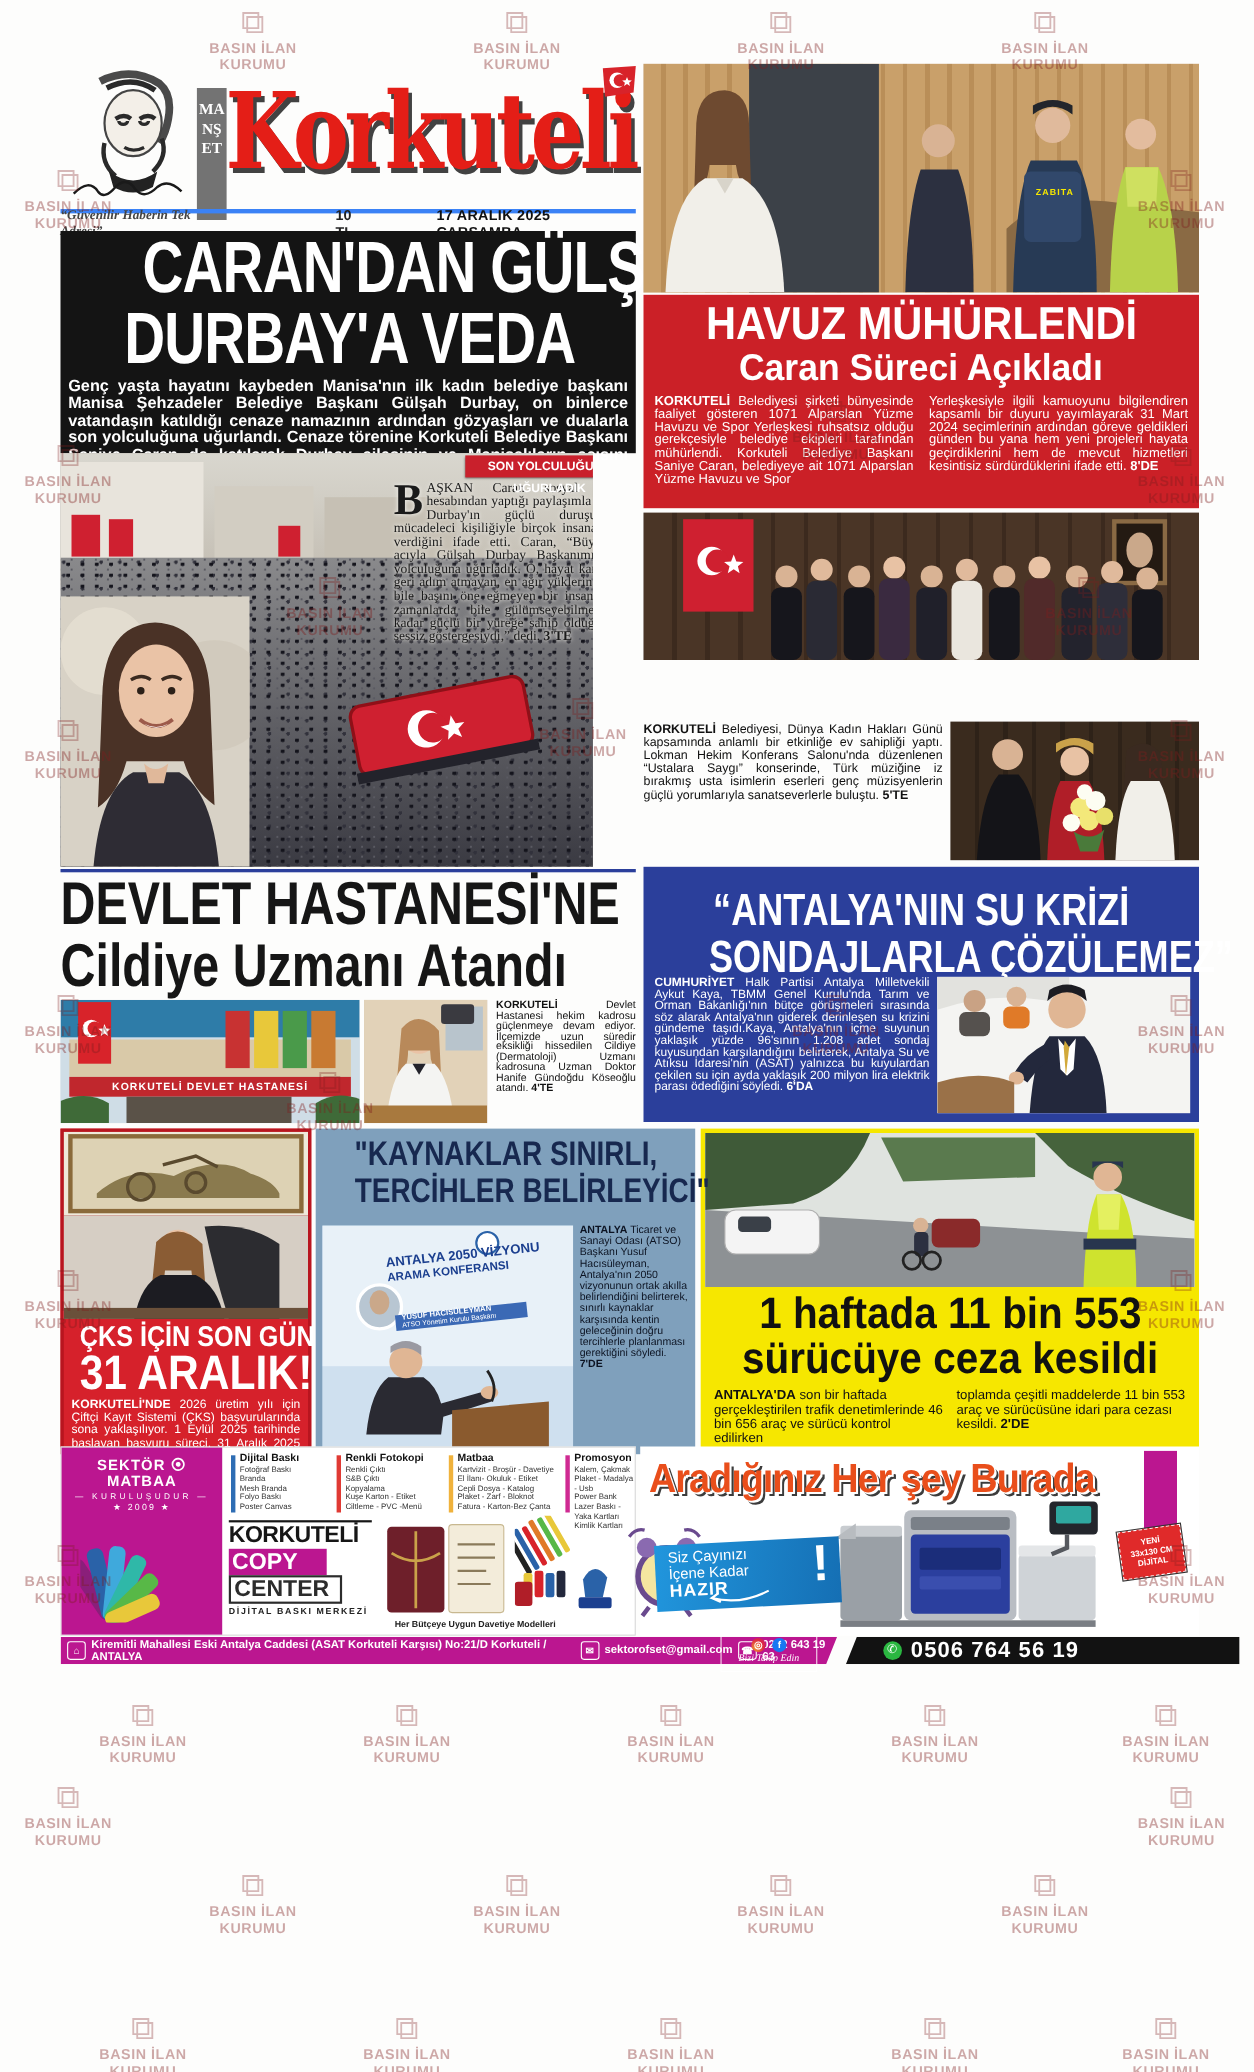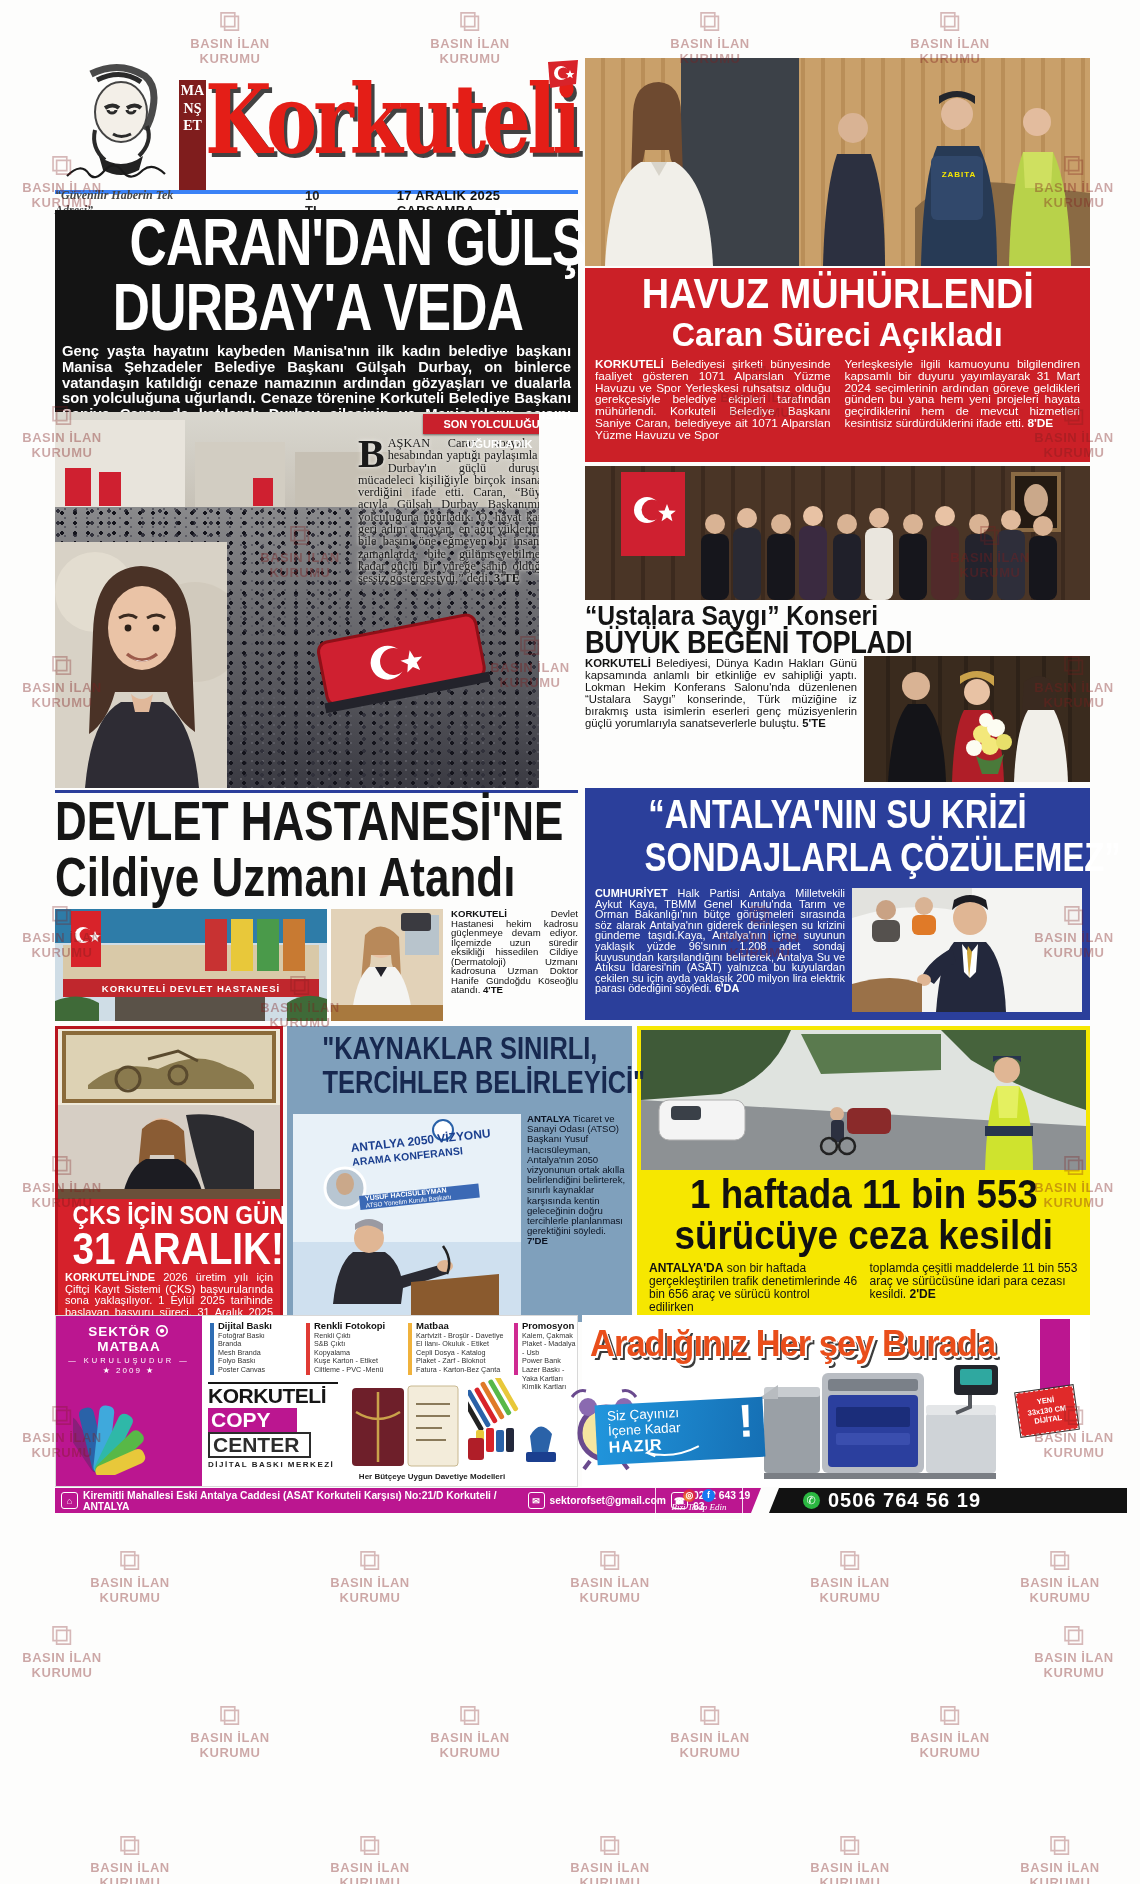--- a/index.html
+++ b/index.html
@@ -12,23 +12,23 @@
 
   
   .wm{position:absolute;z-index:60;width:120px;text-align:center;color:#7f1d1d;opacity:.38;
       font-size:13px;font-weight:bold;line-height:15px;white-space:pre-line;pointer-events:none;
       letter-spacing:.5px;}
   .wm::before{content:"⧉";display:block;font-size:30px;line-height:30px;font-weight:normal;opacity:.8;}
 
   
   #masthead{left:55px;top:58px;width:523px;height:150px;}
   #ata{left:6px;top:2px;width:116px;height:128px;}
-  #manset-strip{left:124px;top:22px;width:27px;height:108px;background:#7f1d1d;color:#fff;
+  #manset-strip{left:124px;top:22px;width:27px;height:108px;background:#737373;color:#fff;
       font-family:"Liberation Serif",serif;font-weight:bold;font-size:14px;line-height:17.5px;
-      text-align:center;padding-top:2px;width:27px;word-break:break-all;}
+      text-align:center;padding-top:12px;width:27px;word-break:break-all;}
   #logo{left:150px;top:-8px;width:373px;height:140px;color:#e41e17;
       font-family:"DejaVu Serif",serif;font-weight:bold;font-size:96px;letter-spacing:-5px;
       text-shadow:4px 4px 0 rgba(45,45,45,.9);transform:scaleX(.80);transform-origin:0 50%;
       line-height:140px;white-space:nowrap;}
   #mast-flag{right:-2px;top:0px;width:34px;height:34px;}
   #dateline{left:0;top:132px;width:523px;height:18px;border-top:4px solid #3b82f6;border-bottom:1px solid #aaa;
       display:flex;align-items:center;font-size:12px;}
   #tagline{font-family:"Liberation Serif",serif;font-style:italic;color:#444;font-weight:bold;}
   #price{margin-left:95px;font-weight:bold;color:#222;font-size:13px;}
   #pubdate{margin-left:55px;font-weight:bold;color:#111;font-size:13px;letter-spacing:.3px;}
@@ -308,24 +308,20 @@
         <circle cx="394" cy="58" r="10" fill="#d9b394"></circle>
           <rect x="380" y="68" width="28" height="66" rx="8" fill="#23232d"></rect>
         <circle cx="426" cy="54" r="10" fill="#e0ba9c"></circle>
           <rect x="412" y="64" width="28" height="70" rx="8" fill="#2e2e3a"></rect>
         <circle cx="458" cy="60" r="10" fill="#d9b394"></circle>
           <rect x="444" y="70" width="28" height="64" rx="8"></rect>
       </g>
     </svg>
   </div>
 
-  <div class="abs" id="konser-heads">
-    <div id="konser-h1"><span class="cx">“Ustalara Saygı” Konseri</span></div>
-    <div id="konser-h2"><span class="cx">BÜYÜK BEĞENİ TOPLADI</span></div>
-  </div>
   <div class="abs" id="konser-body">
     <b>KORKUTELİ</b> <span>Belediyesi, Dünya Kadın Hakları Günü kapsamında anlamlı bir etkinliğe ev sahipliği yaptı. Lokman Hekim Konferans Salonu'nda düzenlenen “Ustalara Saygı” konserinde, Türk müziğine iz bırakmış usta isimlerin eserleri genç müzisyenlerin güçlü yorumlarıyla sanatseverlerle buluştu.</span>
     <b>5'TE</b>
   </div>
   <div class="photo" id="flowers-photo" style="background:repeating-linear-gradient(90deg,#3a2b1e 0 22px,#2e2218 22px 26px);">
     <svg width="226" height="126" viewBox="0 0 226 126">
       <circle cx="52" cy="30" r="14" fill="#d9b394"></circle>
         <path d="M24,126 Q28,66 44,48 L62,48 Q80,68 82,126 Z" fill="#141418"></path>
       <circle cx="113" cy="36" r="13" fill="#e8c2a4"></circle>
         <path d="M96,28 q17,-14 34,2 l0,-10 q-17,-10 -34,0z" fill="#caa24a"></path>
@@ -339,21 +335,21 @@
         <circle cx="126" cy="90" r="9" fill="#f3e87a"></circle>
           <circle cx="110" cy="92" r="8" fill="#fdfdf2"></circle>
         <circle cx="140" cy="86" r="8" fill="#e8e06a"></circle>
           <circle cx="122" cy="64" r="7" fill="#fdfdf2"></circle>
         <path d="M112,100 q16,10 28,-2 l-6,20 -16,0z" fill="#4a7a3a"></path>
       </g>
     </svg>
   </div>
 
   <div class="abs" id="su-block">
-    <div class="su-h" style="margin-top:5px;"><span class="cx">“ANTALYA'NIN SU KRİZİ</span></div>
+    <div class="su-h" style="margin-top:18px;"><span class="cx">“ANTALYA'NIN SU KRİZİ</span></div>
     <div class="su-h"><span class="cx">SONDAJLARLA ÇÖZÜLEMEZ”</span></div>
     <div id="su-body">
       <b>CUMHURİYET</b> <span>Halk Partisi Antalya Milletvekili Aykut Kaya, TBMM Genel Kurulu'nda Tarım ve Orman Bakanlığı'nın bütçe görüşmeleri sırasında söz alarak Antalya'nın giderek derinleşen su krizini gündeme taşıdı.Kaya, Antalya'nın içme suyunun yaklaşık yüzde 96'sının 1.208 adet sondaj kuyusundan karşılandığını belirterek, Antalya Su ve Atıksu İdaresi'nin (ASAT) yalnızca bu kuyulardan çekilen su için ayda yaklaşık 200 milyon lira elektrik parası ödediğini söyledi.</span>
       <b>6'DA</b>
     </div>
   </div>
   <div class="photo" id="meclis-photo">
     <svg width="230" height="124" viewBox="0 0 230 124">
       <rect width="230" height="124" fill="#f4f4f2"></rect>
       <path d="M0,30 Q60,10 120,26 L120,0 L0,0 Z" fill="#e2e2de"></path>

